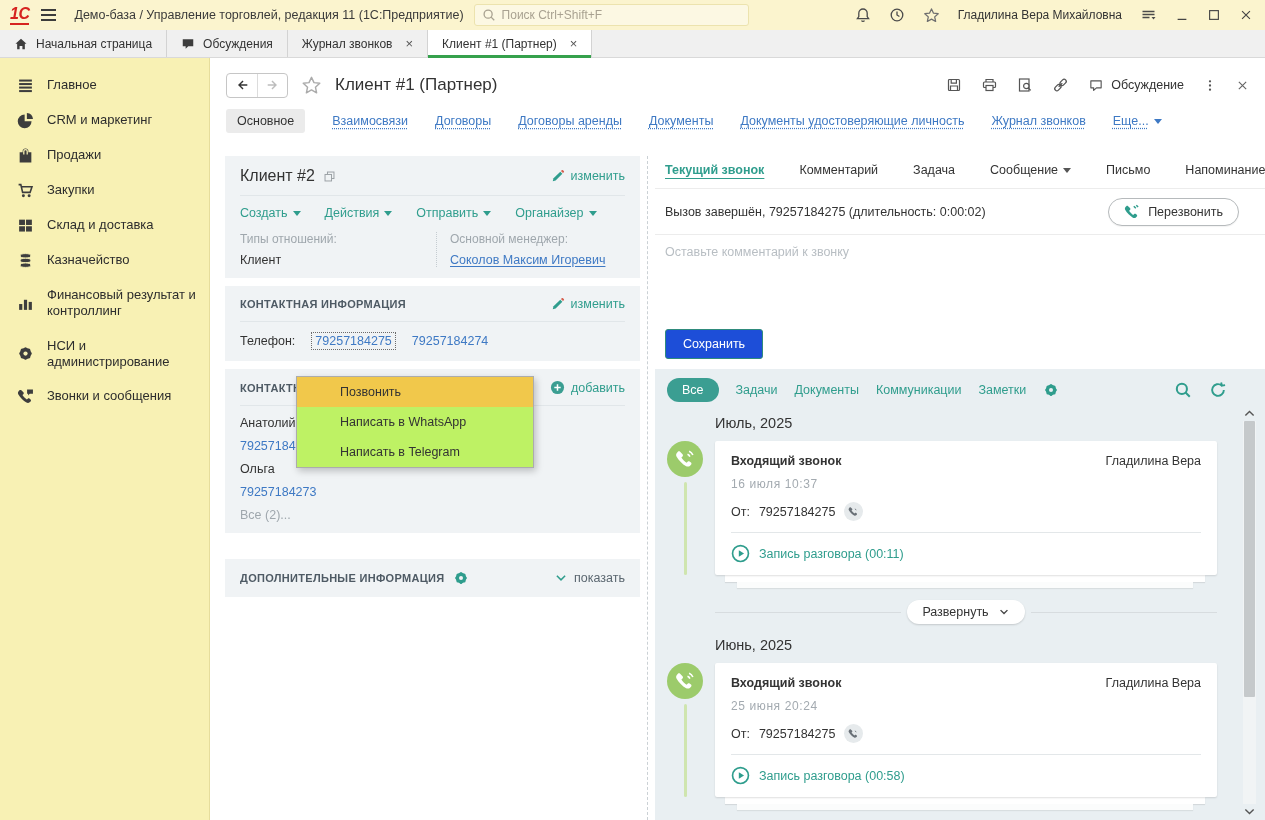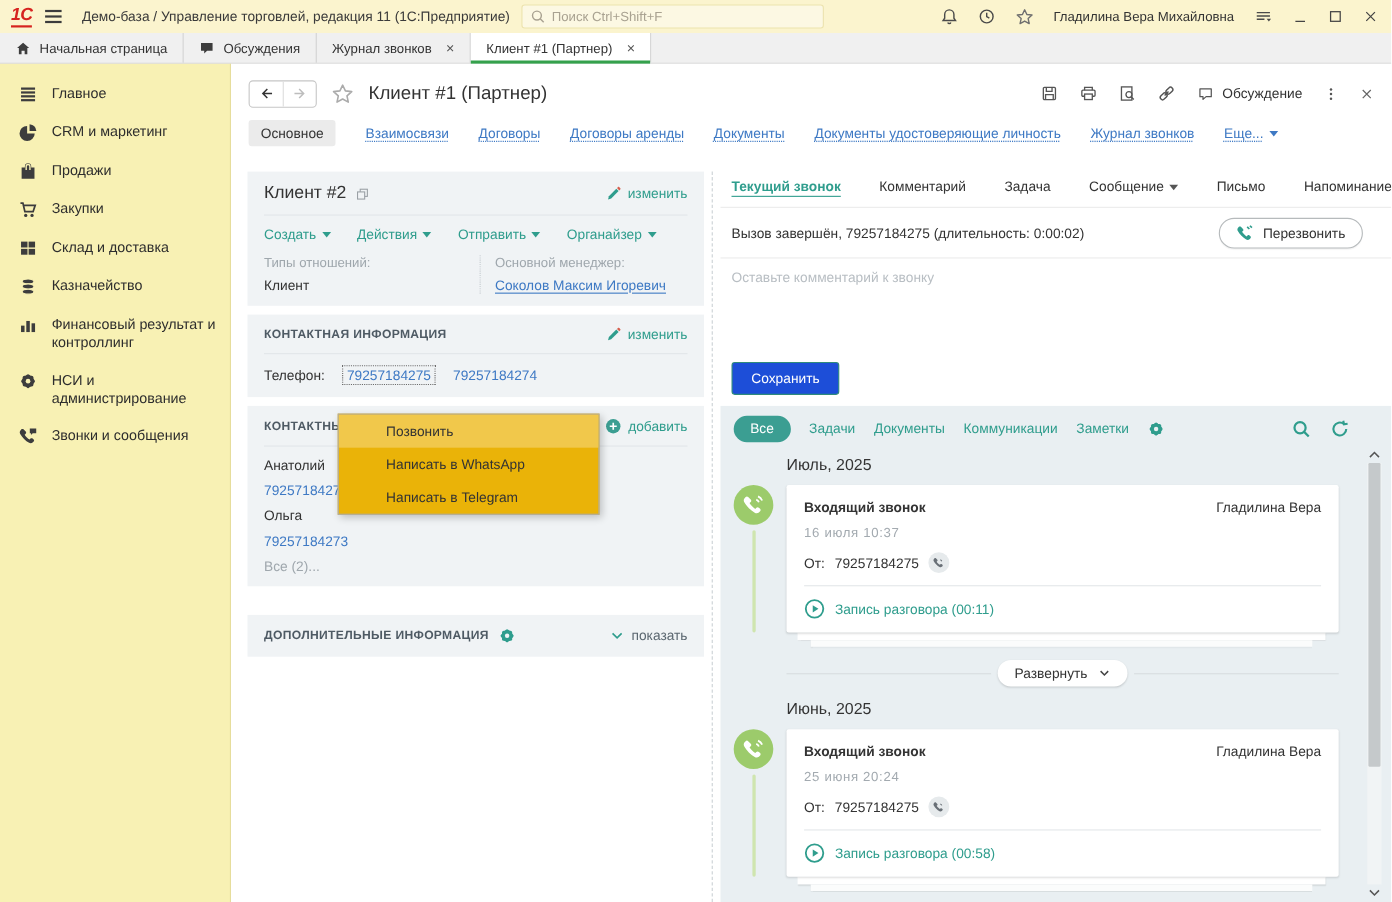--- a/index.html
+++ b/index.html
@@ -25,21 +25,21 @@
   
   .tabbar { height:28px; background:#F0F0F0; border-bottom:1px solid #D9D9D9; display:flex; }
   .tab { display:flex; align-items:center; gap:8px; padding:0 14px; font-size:12px; color:#333; border-right:1px solid #D3D3D3; position:relative; white-space:nowrap; }
   .tab .close { color:#555; font-size:13px; margin-left:5px; line-height:1; }
   .tab.active { background:#fff; }
   .tab.active::after { content:""; position:absolute; left:0; right:0; bottom:-1px; height:3px; background:#35A14C; }
 
   
   .body { display:flex; height:762px; }
   .sidebar { width:210px; flex:none; background:#F8F1B4; padding-top:10px; border-right:1px solid #E6DD9C; }
-  .side-item { display:flex; gap:13px; padding:9px 8px 9px 17px; font-size:13px; color:#2d2d2d; line-height:1.25; }
+  .side-item { display:flex; align-items:center; gap:13px; padding:9px 8px 9px 17px; font-size:13px; color:#2d2d2d; line-height:1.25; }
 
   .content { flex:1; min-width:0; position:relative; display:flex; flex-direction:column; background:#fff; }
 
   
   .form-header { display:flex; align-items:center; gap:13px; padding:12px 16px 8px 16px; height:50px; }
   .navpair { display:flex; border:1px solid #C6C6C6; border-radius:4px; overflow:hidden; background:#fff; }
   .navbtn { width:30px; height:23px; display:flex; align-items:center; justify-content:center; }
   .navbtn + .navbtn { border-left:1px solid #DCDCDC; }
   .form-title { font-size:17px; color:#333; white-space:nowrap; }
   .fh-tools { margin-left:auto; display:flex; align-items:center; gap:19px; color:#555; }
@@ -73,21 +73,21 @@
   .manager { text-decoration:underline; text-underline-offset:2px; }
   .phone-row { display:flex; gap:16px; font-size:12.5px; align-items:center; margin-top:3px; }
   .phone-first { border:1px dotted #6b6b6b; padding:1px 3px; }
   .plist div { margin-top:9px; font-size:12.5px; }
   .pname { color:#333; }
   .all-link { color:#9FA7AD; }
   .addl-row { display:flex; align-items:center; gap:9px; }
   .show-link { margin-left:auto; display:flex; align-items:center; gap:6px; color:#5B6770; font-size:12.5px; }
 
   
-  .ctx-menu { position:absolute; left:97px; top:318px; width:238px; background:#eab308; border:1px solid #ACACAC; box-shadow:2px 3px 7px rgba(0,0,0,.22); z-index:6; }
+  .ctx-menu { position:absolute; left:86px; top:318px; width:238px; background:#bef264; border:1px solid #ACACAC; box-shadow:2px 3px 7px rgba(0,0,0,.22); z-index:6; }
   .ctx-item { height:30px; display:flex; align-items:center; padding-left:43px; font-size:12.5px; color:#333; }
   .ctx-item.hl { background:#F1C84B; }
 
   
   .splitter { width:15px; flex:none; position:relative; }
   .splitter::after { content:""; position:absolute; left:7px; top:0; bottom:0; border-left:1px dashed #CBD1D5; }
   .right-panel { flex:1; min-width:0; display:flex; flex-direction:column; background:#fff; }
   .rp-tabs { display:flex; gap:35px; align-items:center; font-size:12.5px; color:#333; padding:7px 10px 11px 10px; border-bottom:1px solid #ECECEC; white-space:nowrap; }
   .rp-tab { display:inline-flex; align-items:center; gap:5px; }
   .rp-tab.active { color:#2F9D8D; font-weight:bold; text-decoration:underline; text-underline-offset:4px; }

